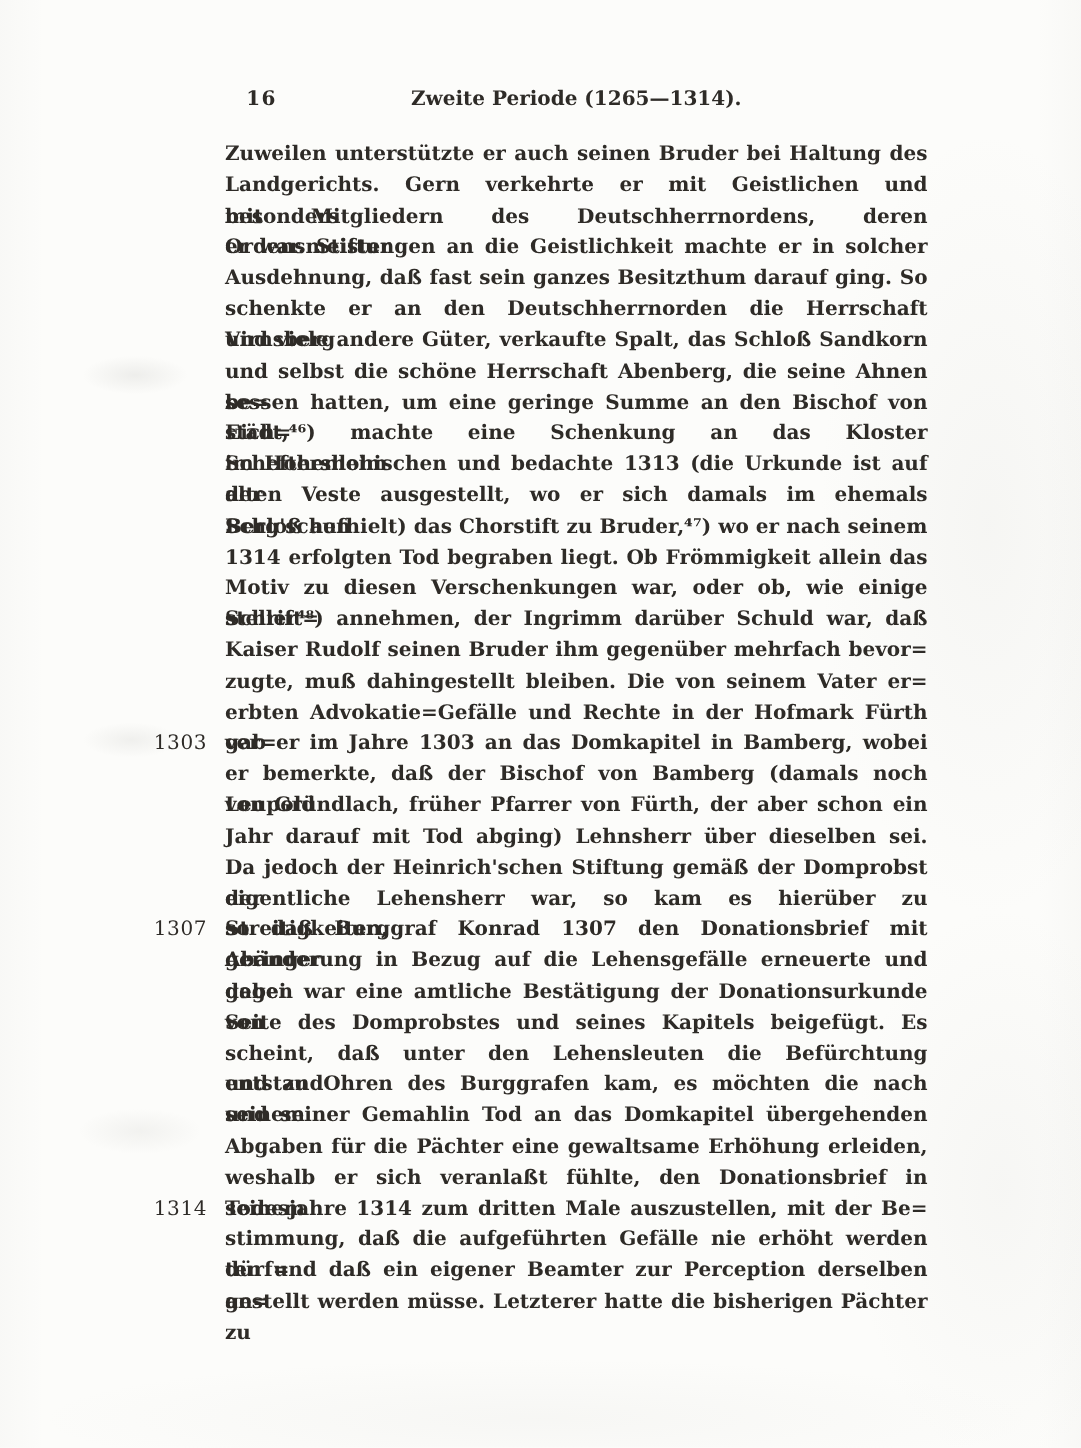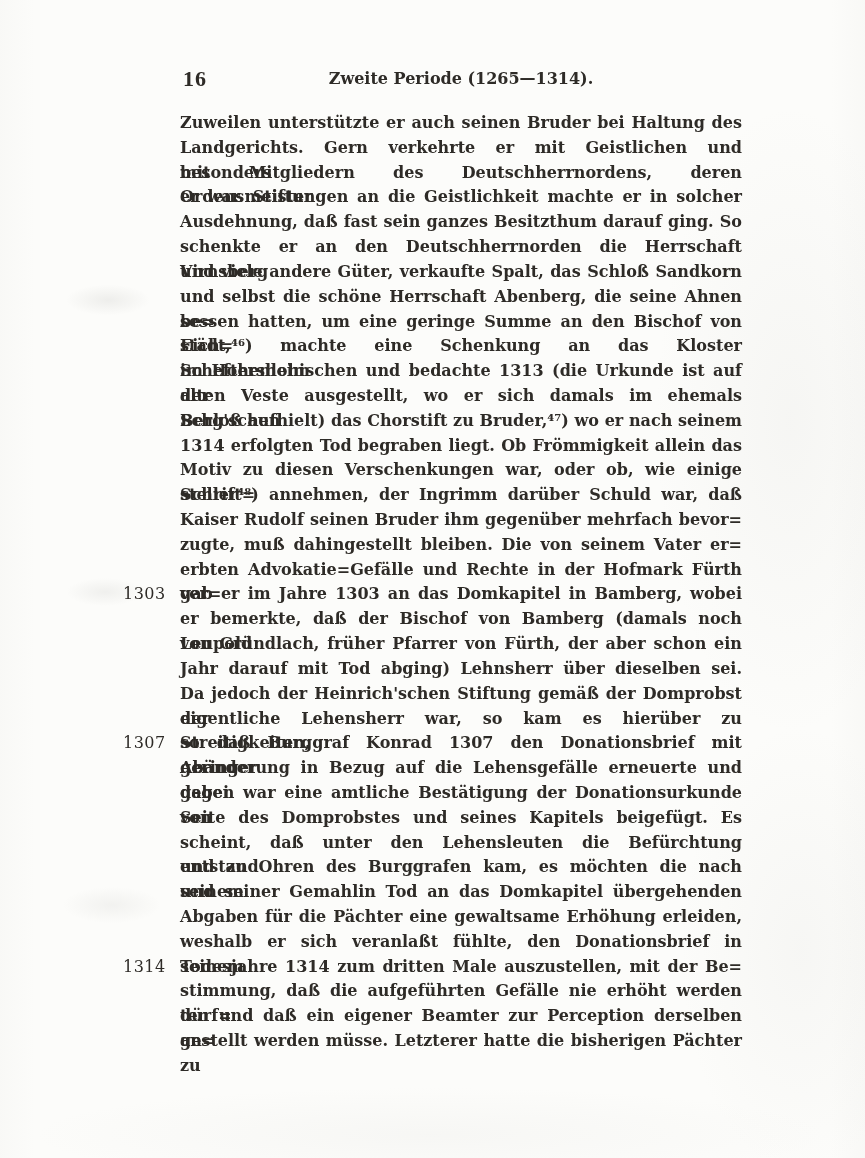--- a/index.html
+++ b/index.html
@@ -32,22 +32,22 @@
       radial-gradient(500px 60px at 430px 1135px, rgba(185,185,180,0.08), rgba(185,185,180,0) 80%),
       linear-gradient(90deg, rgba(200,200,195,0.07) 0%, rgba(200,200,195,0) 4%, rgba(200,200,195,0) 96%, rgba(200,200,195,0.07) 100%);
   }
   .running-head{
     position:absolute;
     left:180px;top:66px;width:562px;height:26px;
     line-height:26px;
     color:var(--ink);
   }
   .pagenum{
-    position:absolute;left:3px;top:0;
-    font-size:22px;font-weight:600;letter-spacing:1px;font-family:Liberation Serif, serif;
+    position:absolute;left:17px;top:0;
+    font-size:16px;font-weight:600;letter-spacing:1px;
   }
   .head-title{
     display:block;text-align:center;
     font-size:16px;font-weight:600;
   }
   .text-block{
     position:absolute;
     left:180px;top:111px;width:562px;
   }
   .line{

